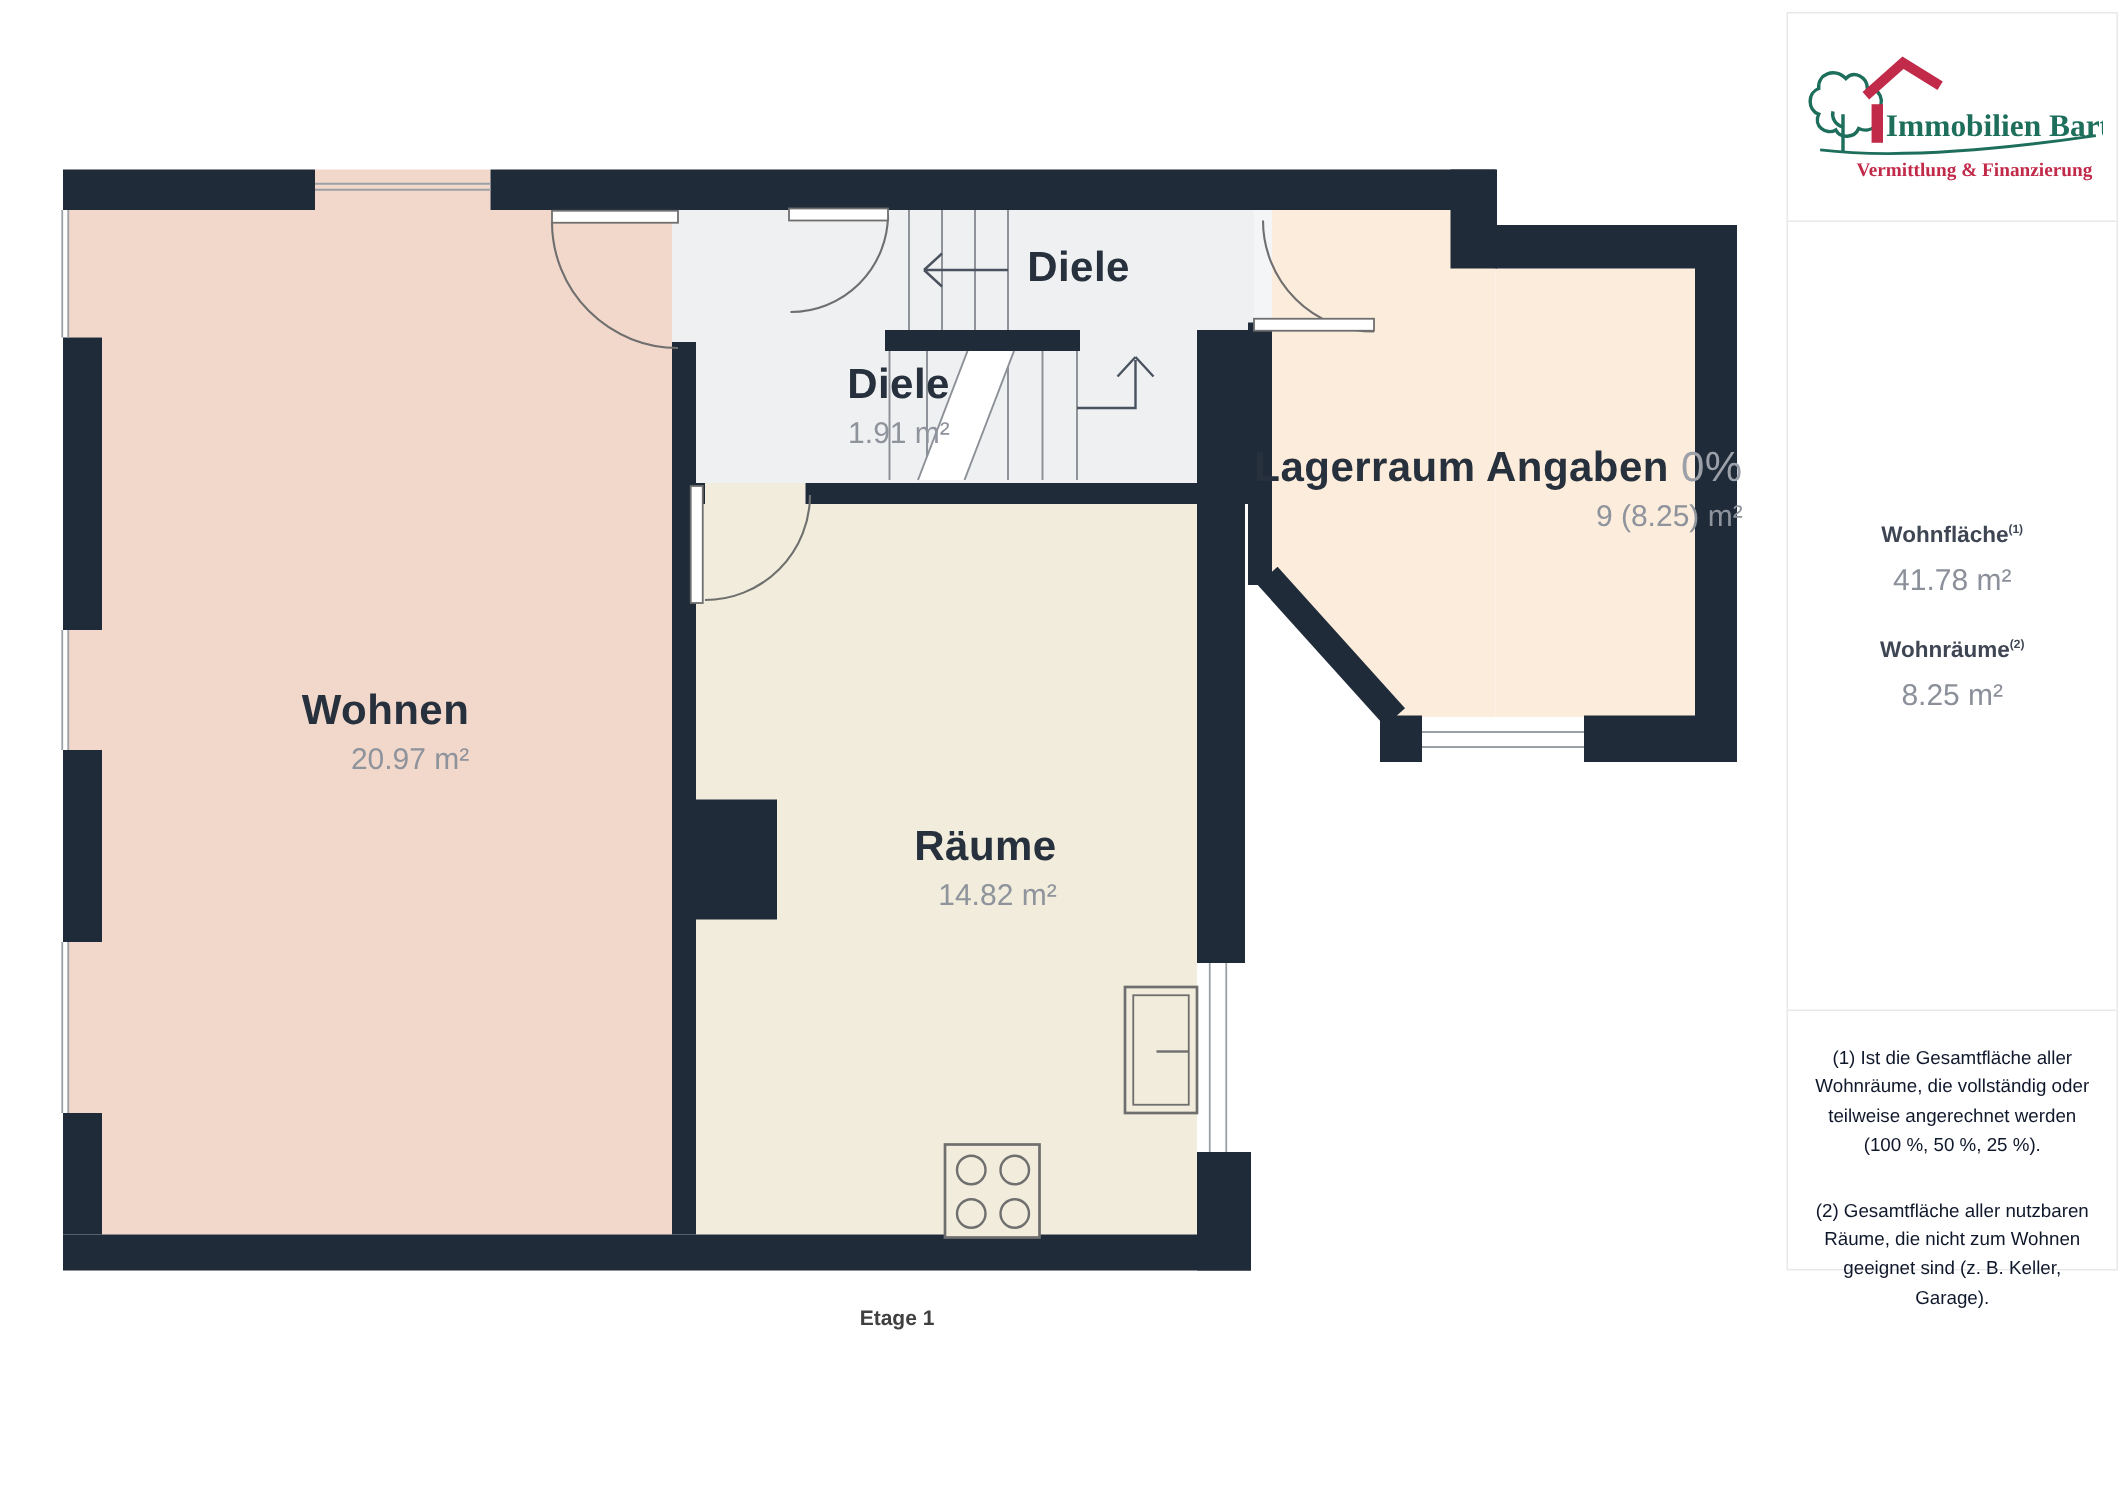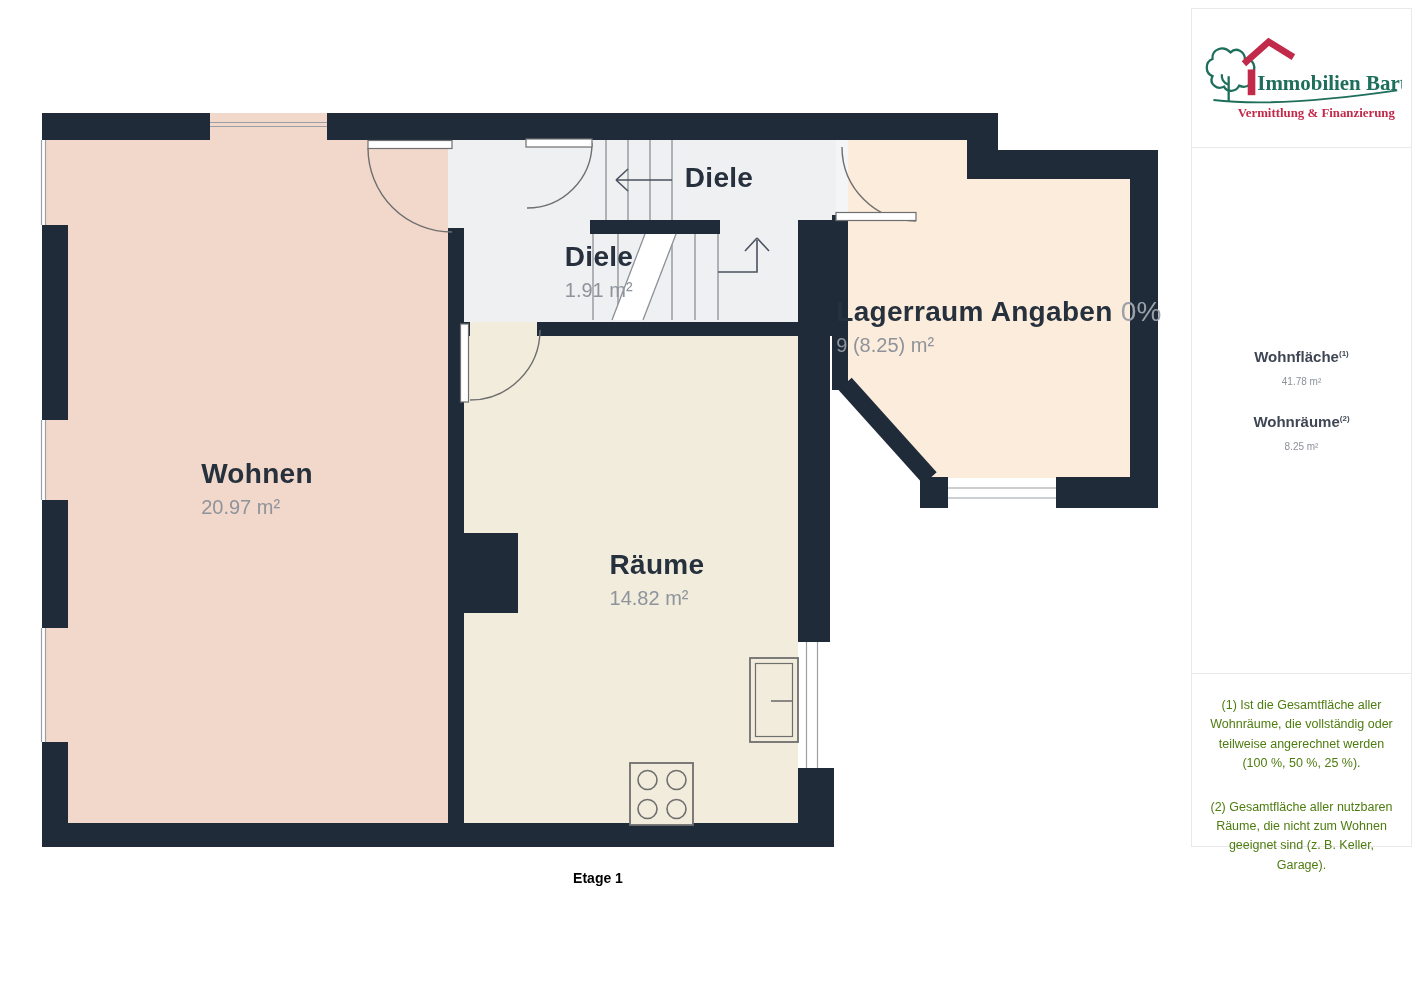--- a/index.html
+++ b/index.html
@@ -3,39 +3,39 @@
 <meta charset="utf-8">
 <style>
   html,body{margin:0;padding:0;background:#fff;}
   .canvas{position:relative;width:1414px;height:1000px;background:#fff;overflow:hidden;
           font-family:"Liberation Sans", sans-serif;}
   .plan{position:absolute;left:0;top:0;width:1190px;height:1000px;}
   .room{position:absolute;}
   .wall{position:absolute;background:#202b3a;}
   .win{position:absolute;}
   .overlay{position:absolute;left:0;top:0;pointer-events:none;}
-  .room-label{position:absolute;text-align:left;transform:translate(-50%,-50%);white-space:nowrap;}
+  .room-label{position:absolute;text-align:right;transform:translate(-50%,-50%);white-space:nowrap;}
   .rn{font-size:28px;font-weight:700;color:#27303d;letter-spacing:.3px;}
   .ra{font-size:20px;font-weight:400;color:#8e939c;margin-top:6px;}
   .share{font-weight:400;color:#9ba0a9;}
   .floor-label{position:absolute;left:518px;top:870px;width:160px;text-align:center;
-               font-size:14px;font-weight:700;color:#000000;}
+               font-size:14px;font-weight:700;color:#404040;}
   
   .sidebar{position:absolute;left:1190px;top:0;width:224px;height:1000px;background:#fff;}
   .panel{position:absolute;left:1px;width:219px;background:#fff;border:1px solid #e9e9e9;}
   .p-logo{top:8px;height:139px;display:flex;align-items:center;justify-content:center;}
   .p-metrics{top:147px;height:526px;text-align:center;}
   .p-notes{top:673px;height:172px;}
   .p-legal{top:845px;height:147px;}
   .metrics{padding-top:200px;}
   .metric{margin-bottom:26px;}
   .m-label{font-size:15px;font-weight:700;color:#3f4653;}
   .m-label sup{font-size:8px;font-weight:700;color:#3f4653;}
-  .m-value{font-size:10px;color:#8b909a;margin-top:11px;}
-  .note,.legal{font-size:12.5px;line-height:1.55;color:#4d7c0f;text-align:center;margin:0 13px;}
+  .m-value{font-size:20px;color:#8b909a;margin-top:11px;}
+  .note,.legal{font-size:12.5px;line-height:1.55;color:#0f172a;text-align:center;margin:0 13px;}
   .note-1{margin-top:22px;}
   .note-2{margin-top:24px;}
   .legal{margin-top:15px;}
   .tri{clip-path:polygon(0 0,100% 100%,0 100%);background:#fff;}
 </style>
 </head>
 <body>
 
 <div class="canvas">
 

